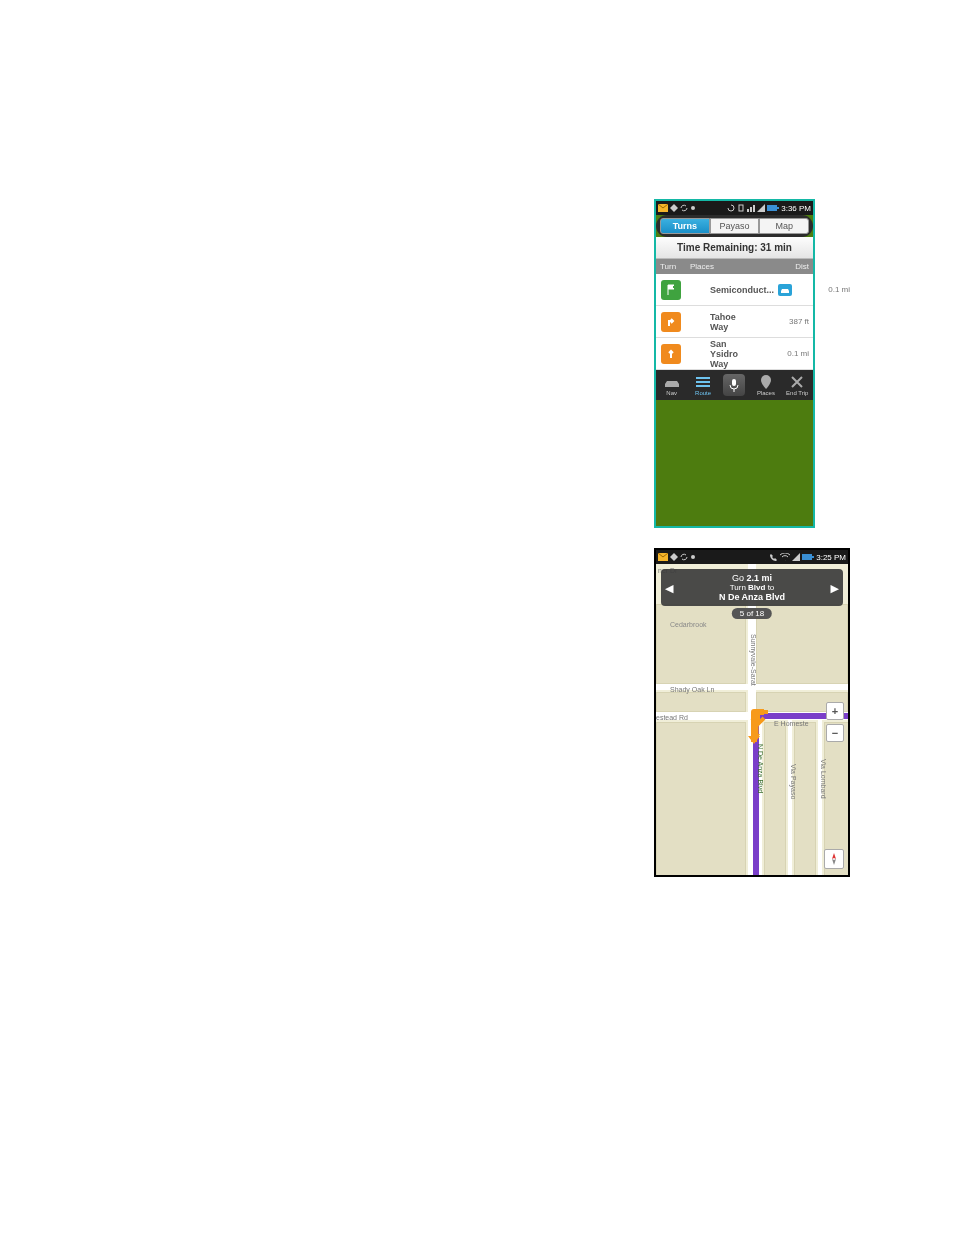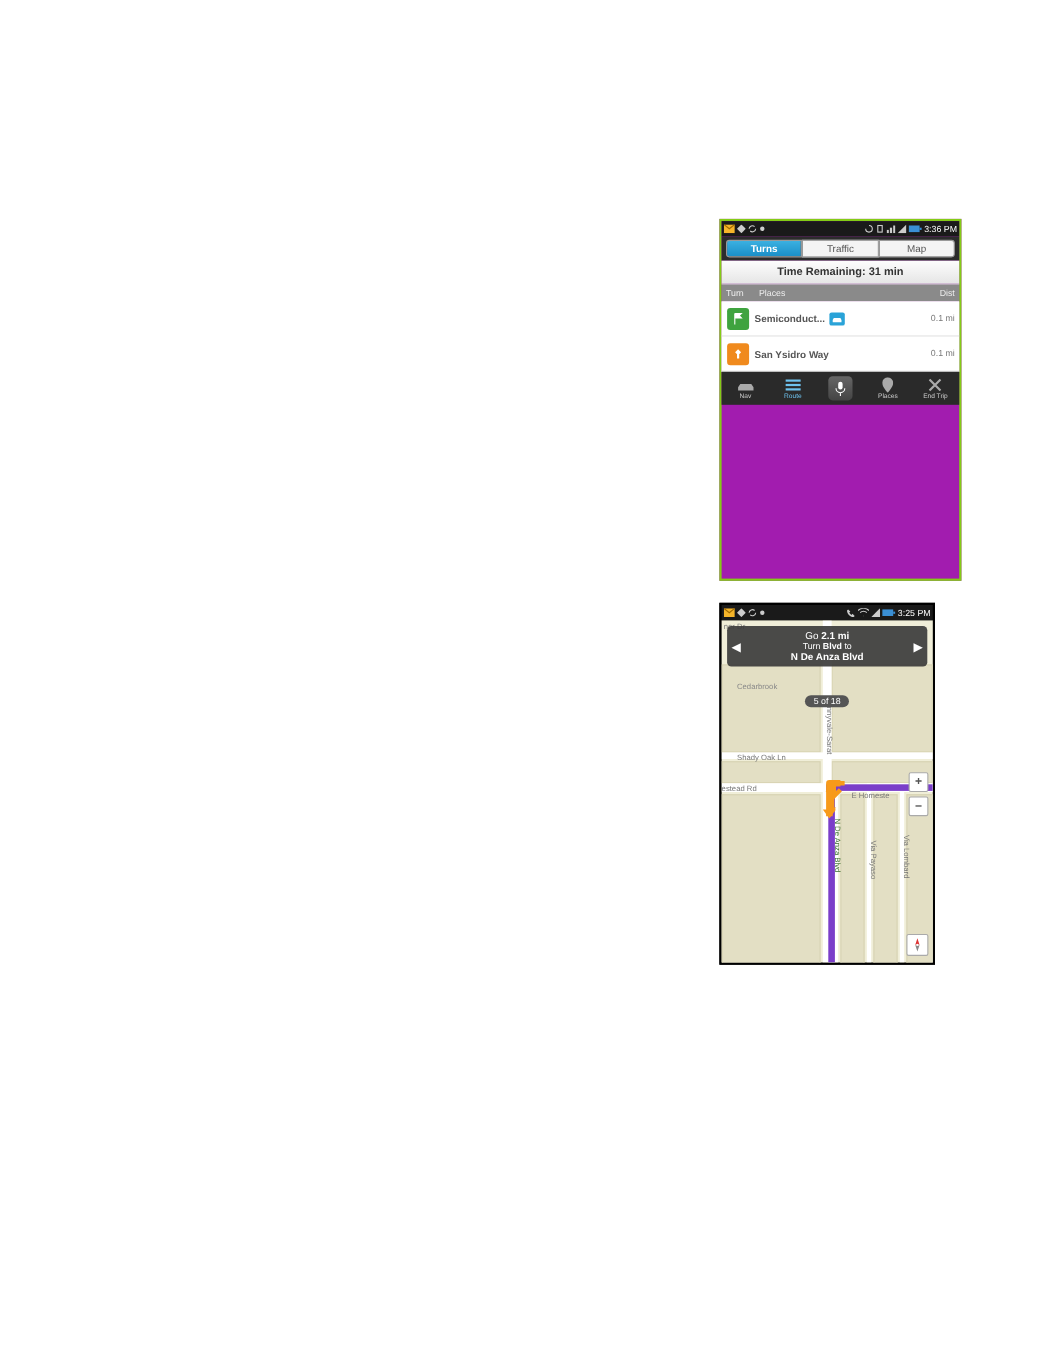--- a/index.html
+++ b/index.html
@@ -10,42 +10,43 @@
     left: 102px; top: 216px;
     font-size: 13px;
     color: #1a3d8f;
     text-decoration: underline;
   }
 
   
   .phone1 {
     position: absolute;
     left: 654px; top: 199px;
-    width: 220px; height: 329px;
-    background: #a21caf;
-    border: 2px solid #84cc16;
+    width: 161px; height: 329px;
+    background: #4d7c0f;
+    border: 2px solid #14b8a6;
   }
   .statusbar {
     height: 14px;
     background: #1a1a1a;
     display: flex;
     justify-content: space-between;
     align-items: center;
     padding: 0 2px;
     font-size: 8px;
     color: #fff;
   }
   .statusbar .left-icons, .statusbar .right-icons { display: flex; gap: 2px; align-items: center; }
   .statusbar svg { display: block; }
   .tabbar {
     height: 22px;
     background: #2c2c2c;
     display: flex;
     padding: 3px 4px;
     gap: 0;
+    border-radius: 11px;
   }
   .tabbar .tab {
     flex: 1;
     display: flex;
     align-items: center;
     justify-content: center;
     font-size: 9px;
     background: #f4f4f4;
     color: #555;
     border: 1px solid #999;
@@ -81,20 +82,21 @@
   .colhdr .ch-dist { text-align: right; }
   .turnlist { background: #eee; }
   .turnrow {
     display: grid;
     grid-template-columns: 30px 1fr 34px;
     align-items: center;
     height: 32px;
     background: #fff;
     border-bottom: 1px solid #ddd;
     padding-right: 4px;
+    gap: 24px;
   }
   .turnrow .iconcell { display: flex; align-items: center; justify-content: center; }
   .turnrow .iconbox {
     width: 20px; height: 20px;
     border-radius: 3px;
     display: flex; align-items: center; justify-content: center;
     color: #fff;
   }
   .turnrow .street { font-size: 9px; color: #555; font-weight: bold; display: flex; align-items: center; gap: 4px; }
   .turnrow .dist { font-size: 8px; color: #777; text-align: right; }
@@ -158,21 +160,21 @@
     font-size:9px;
   }
   .instruction .line2 { font-size:8px; }
   .instruction .arrow-l, .instruction .arrow-r {
     position:absolute; top:50%; transform:translateY(-50%);
     color:#fff; font-size:11px;
   }
   .instruction .arrow-l { left:4px; }
   .instruction .arrow-r { right:4px; }
   .stepbadge {
-    position:absolute; top:68px; left:50%; transform:translateX(-50%);
+    position:absolute; top:44px; left:50%; transform:translateX(-50%);
     background:#555; color:#fff; font-size:8px;
     padding:1px 8px; border-radius:8px;
   }
   .cedarbrook { position:absolute; top:57px; left:14px; font-size:7px; color:#888; }
   .mapctrl {
     position:absolute; right:4px; width:18px; height:18px;
     background:#fff; border:1px solid #aaa; border-radius:2px;
     display:flex; align-items:center; justify-content:center;
     color:#555; font-size:11px; font-weight:bold;
   }
@@ -223,21 +225,21 @@
       <svg width="12" height="8" viewBox="0 0 12 8">
           <rect x="0" y="1" width="10" height="6" fill="#3a8fd4"></rect>
           <rect x="10" y="3" width="2" height="2" fill="#3a8fd4"></rect>
         </svg>
       <span>3:36 PM</span>
     </div>
   </div>
 
   <div class="tabbar">
     <div class="tab active">Turns</div>
-    <div class="tab">Traffic</div>
+    <div class="tab">Payaso</div>
     <div class="tab">Map</div>
   </div>
 
   <div class="timebar">Time Remaining: 31 min</div>
 
   <div class="colhdr">
     <span>Turn</span>
     <span>Places</span>
     <span class="ch-dist">Dist</span>
   </div>
@@ -256,20 +258,33 @@
         <span>Semiconduct...</span>
         <span class="carbadge">
           <svg width="10" height="8" viewBox="0 0 10 8">
               <path d="M1 5h8v2H1zM2 3h6l1 2H1z" fill="#fff"></path>
             </svg>
         </span>
       </div>
       <div class="dist">0.1 mi</div>
     </div>
 
+    <div class="turnrow">
+      <div class="iconcell">
+          <div class="iconbox" style="background:#f08a1d">
+        <svg width="12" height="12" viewBox="0 0 12 12">
+              <path d="M4 10V5h4M6 3l2 2-2 2" fill="none" stroke="#fff" stroke-width="2"></path>
+            </svg>
+      </div>
+        </div>
+      <div class="street">
+          <span>Tahoe Way</span>
+        </div>
+      <div class="dist">387 ft</div>
+    </div>
 
     <div class="turnrow">
       <div class="iconcell">
           <div class="iconbox" style="background:#f08a1d">
         <svg width="12" height="12" viewBox="0 0 12 12">
               <path d="M6 10V3M4 5l2-2 2 2" fill="none" stroke="#fff" stroke-width="2"></path>
             </svg>
       </div>
         </div>
       <div class="street">

